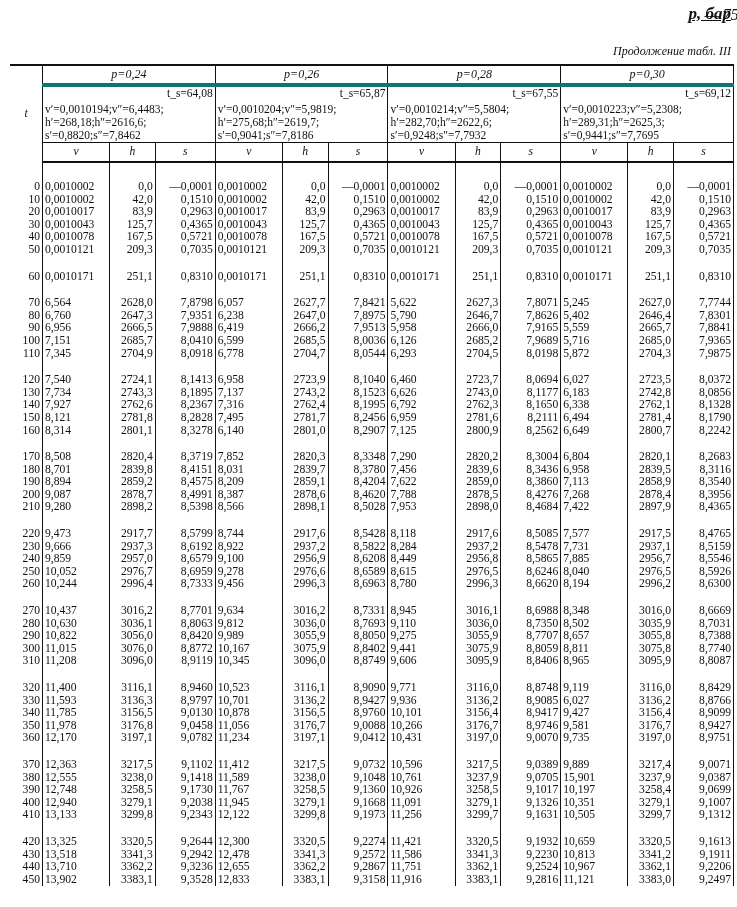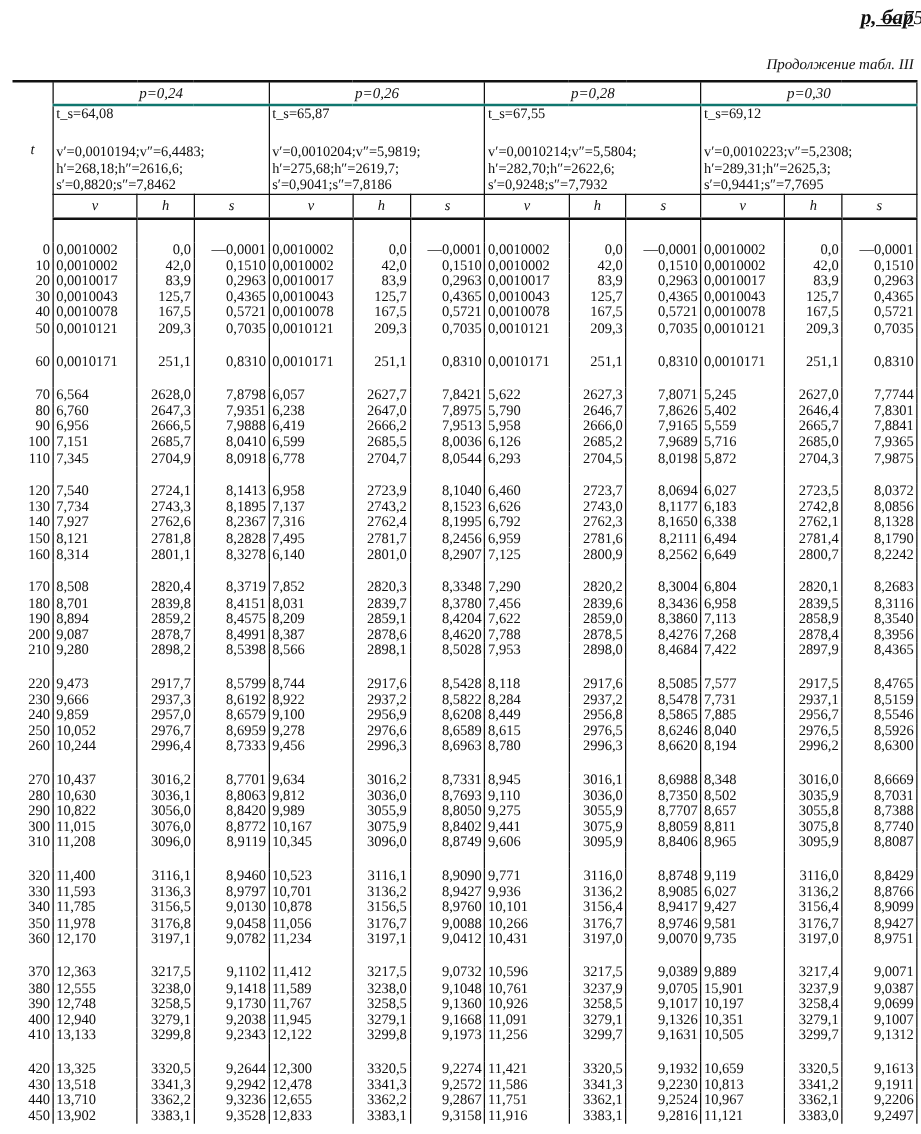--- a/index.html
+++ b/index.html
@@ -8,23 +8,23 @@
   .pagenum { position:absolute; top:6px; left:0; width:717px; text-align:right;
              font-style:italic; font-size:16px;padding-left:40px; }
   .unit { position:absolute; top:4px; right:6px; font-weight:bold; font-style:italic;
           font-size:17px; text-decoration:underline; }
   .cont { position:absolute; top:44px; right:6px; font-style:italic; font-size:12px; }
   table.main { position:absolute; top:64px; left:10px; width:724px; border-collapse:collapse;
                font-size:11.6px; line-height:12.6px; }
   table.main td, table.main th { padding:0 2px; font-weight:normal; }
   .topline { border-top:2px solid #111; }
   th.tcol { width:28px; font-style:italic; font-weight:bold; text-align:center; vertical-align:middle; border-right:1.5px solid #111; }
-  th.ph { border-bottom:2px solid #0f766e; border-right:1.5px solid #111; text-align:center; height:17px; font-size:12px; }
+  th.ph { border-bottom:4px solid #0f766e; border-right:1.5px solid #111; text-align:center; height:17px; font-size:12px; }
   th.sat { border-bottom:1px solid #111; border-right:1.5px solid #111; font-size:11.5px; line-height:13px; padding:4px 4px; }
-  .ts { text-align:left; margin-bottom:18px; }
+  .ts { text-align:right; margin-bottom:3px; }
   .satrow { display:flex; justify-content:flex-start; }
   th.sub { font-style:italic; font-weight:bold; text-align:center; height:18px; border-right:1px solid #111; border-bottom:2px solid #111; }
   th.sub.last { border-right:1.5px solid #111; }
   td { text-align:right; white-space:nowrap; }
   td.t { text-align:right; padding-right:4px; border-right:1.5px solid #111; }
   td.v { text-align:left; border-right:1px solid #111; }
   td.h { border-right:1px solid #111; }
   td.s { border-right:1.5px solid #111; }
   tr.gap td { height:14px; }
   tr.gap0 td { height:18px; }

